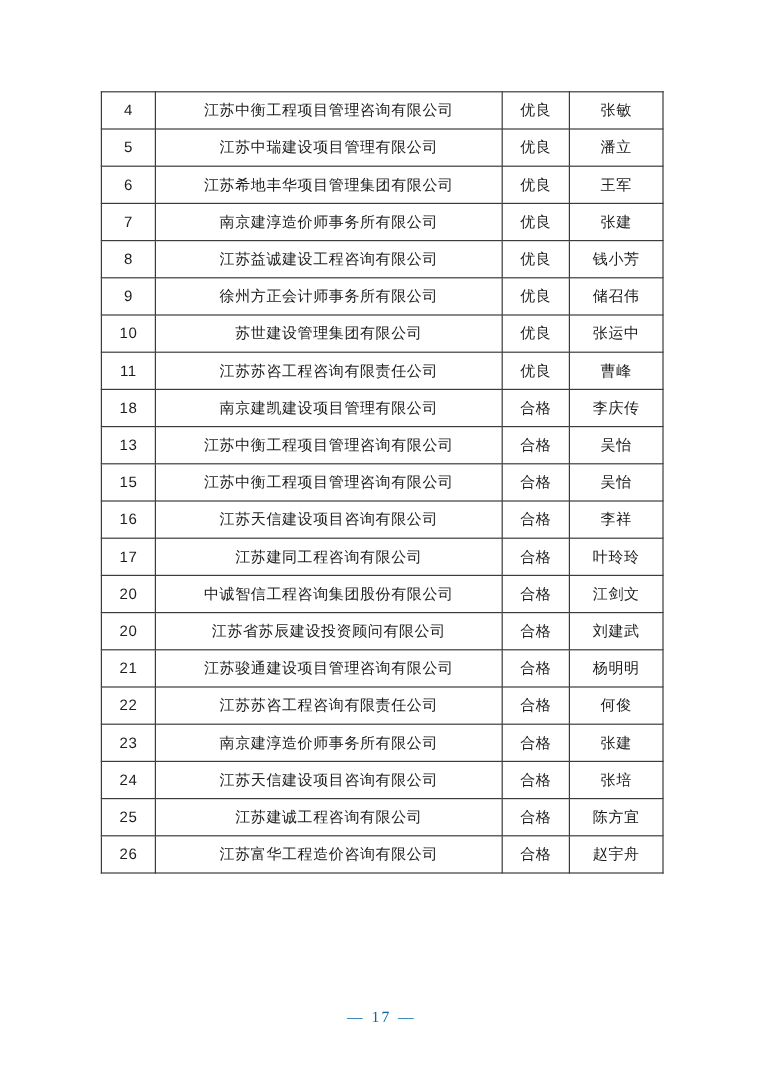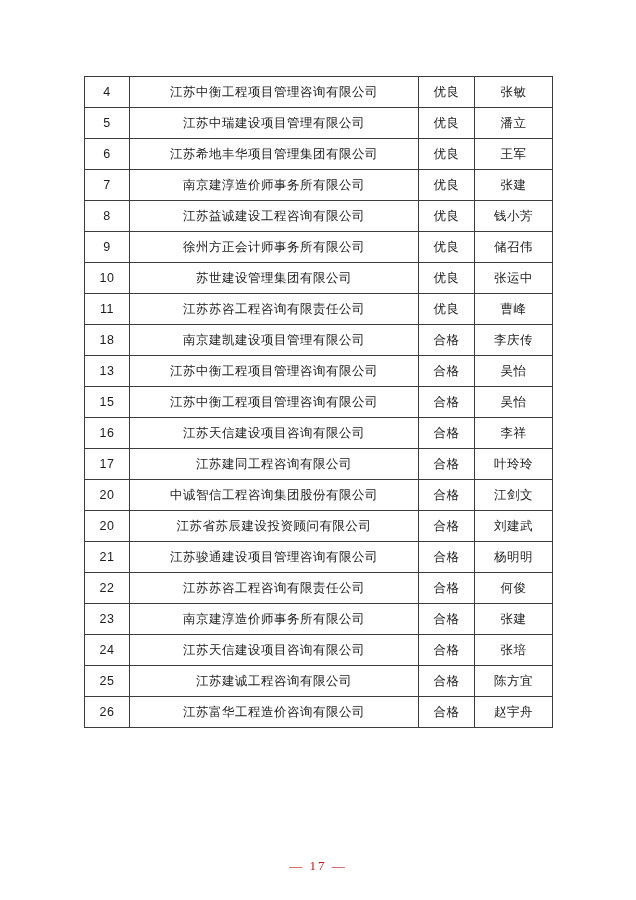--- a/index.html
+++ b/index.html
@@ -38,24 +38,24 @@
   td.c-no {
     font-family: "Liberation Sans", "DejaVu Sans", sans-serif;
     font-size: 12px;
     letter-spacing: 0;
     color: #2a2a2a;
   }
   .footer-pagenum {
     position: absolute;
     left: 0;
     right: 0;
-    top: 858px;
+    top: 840px;
     text-align: center;
     font-size: 13px;
-    color: #b91c1c;
+    color: #0369a1;
     letter-spacing: 2px;
   }
 </style>
 </head>
 <body>
 
 <div class="sheet">
 
   <table class="doc-table">
     <colgroup>

